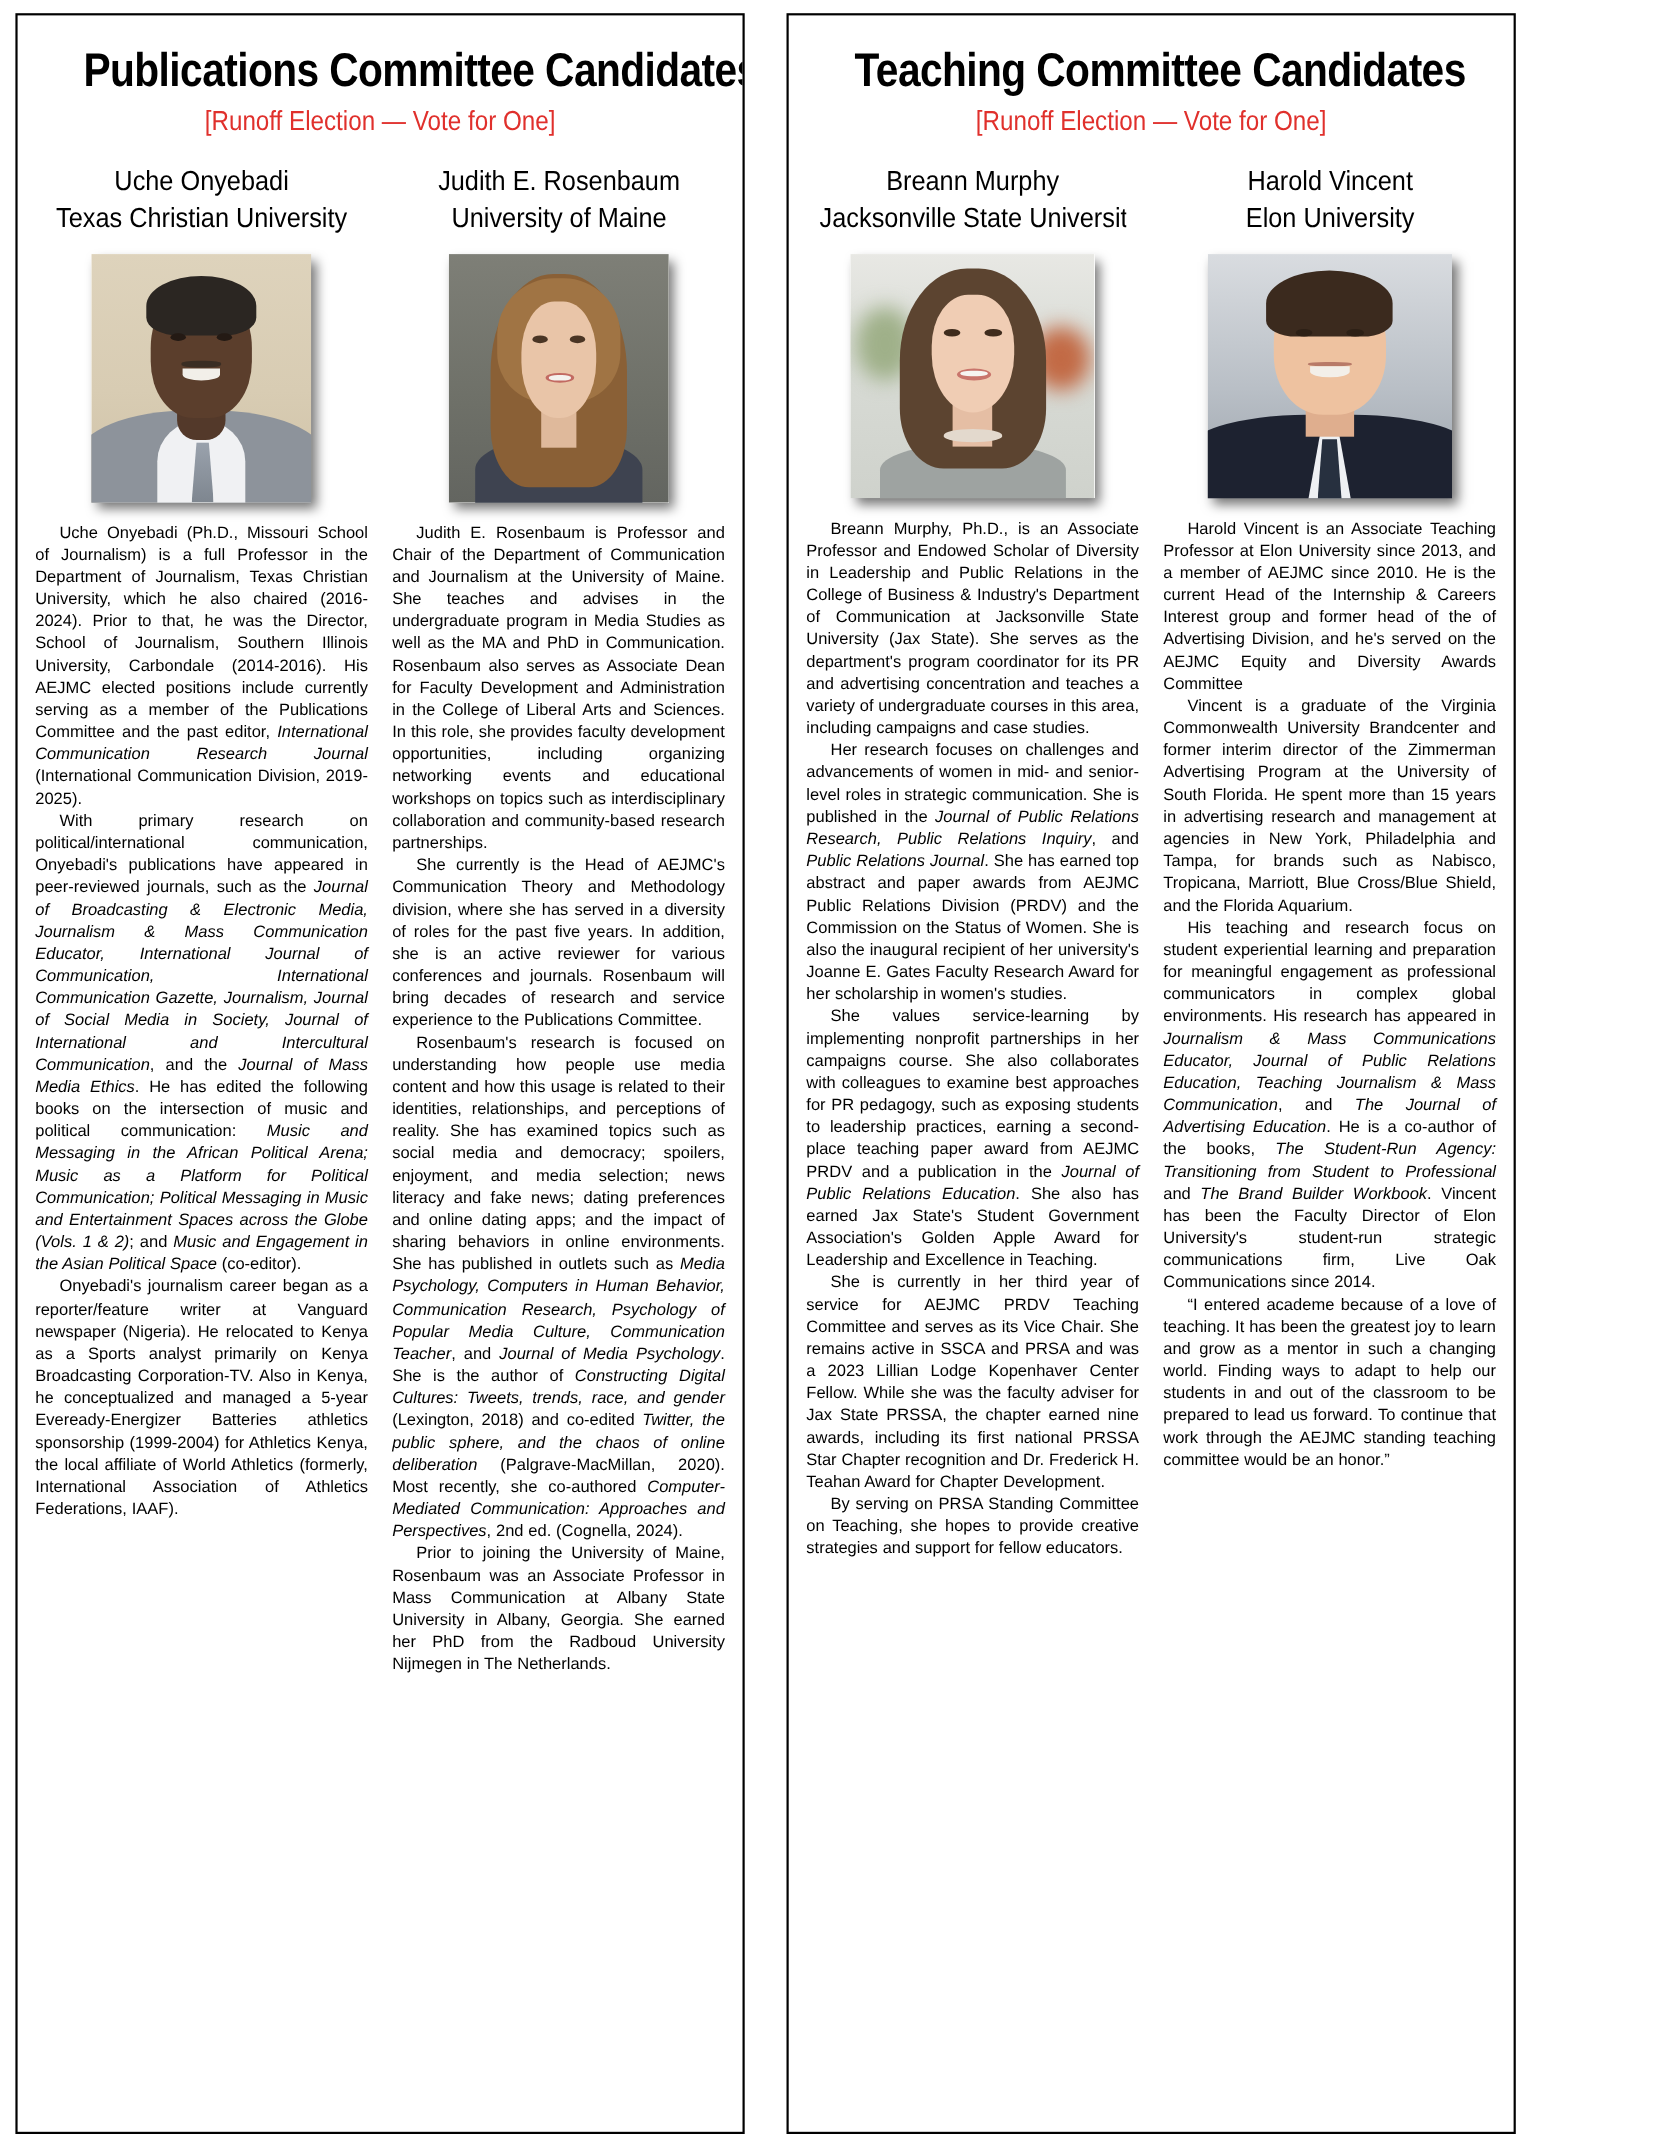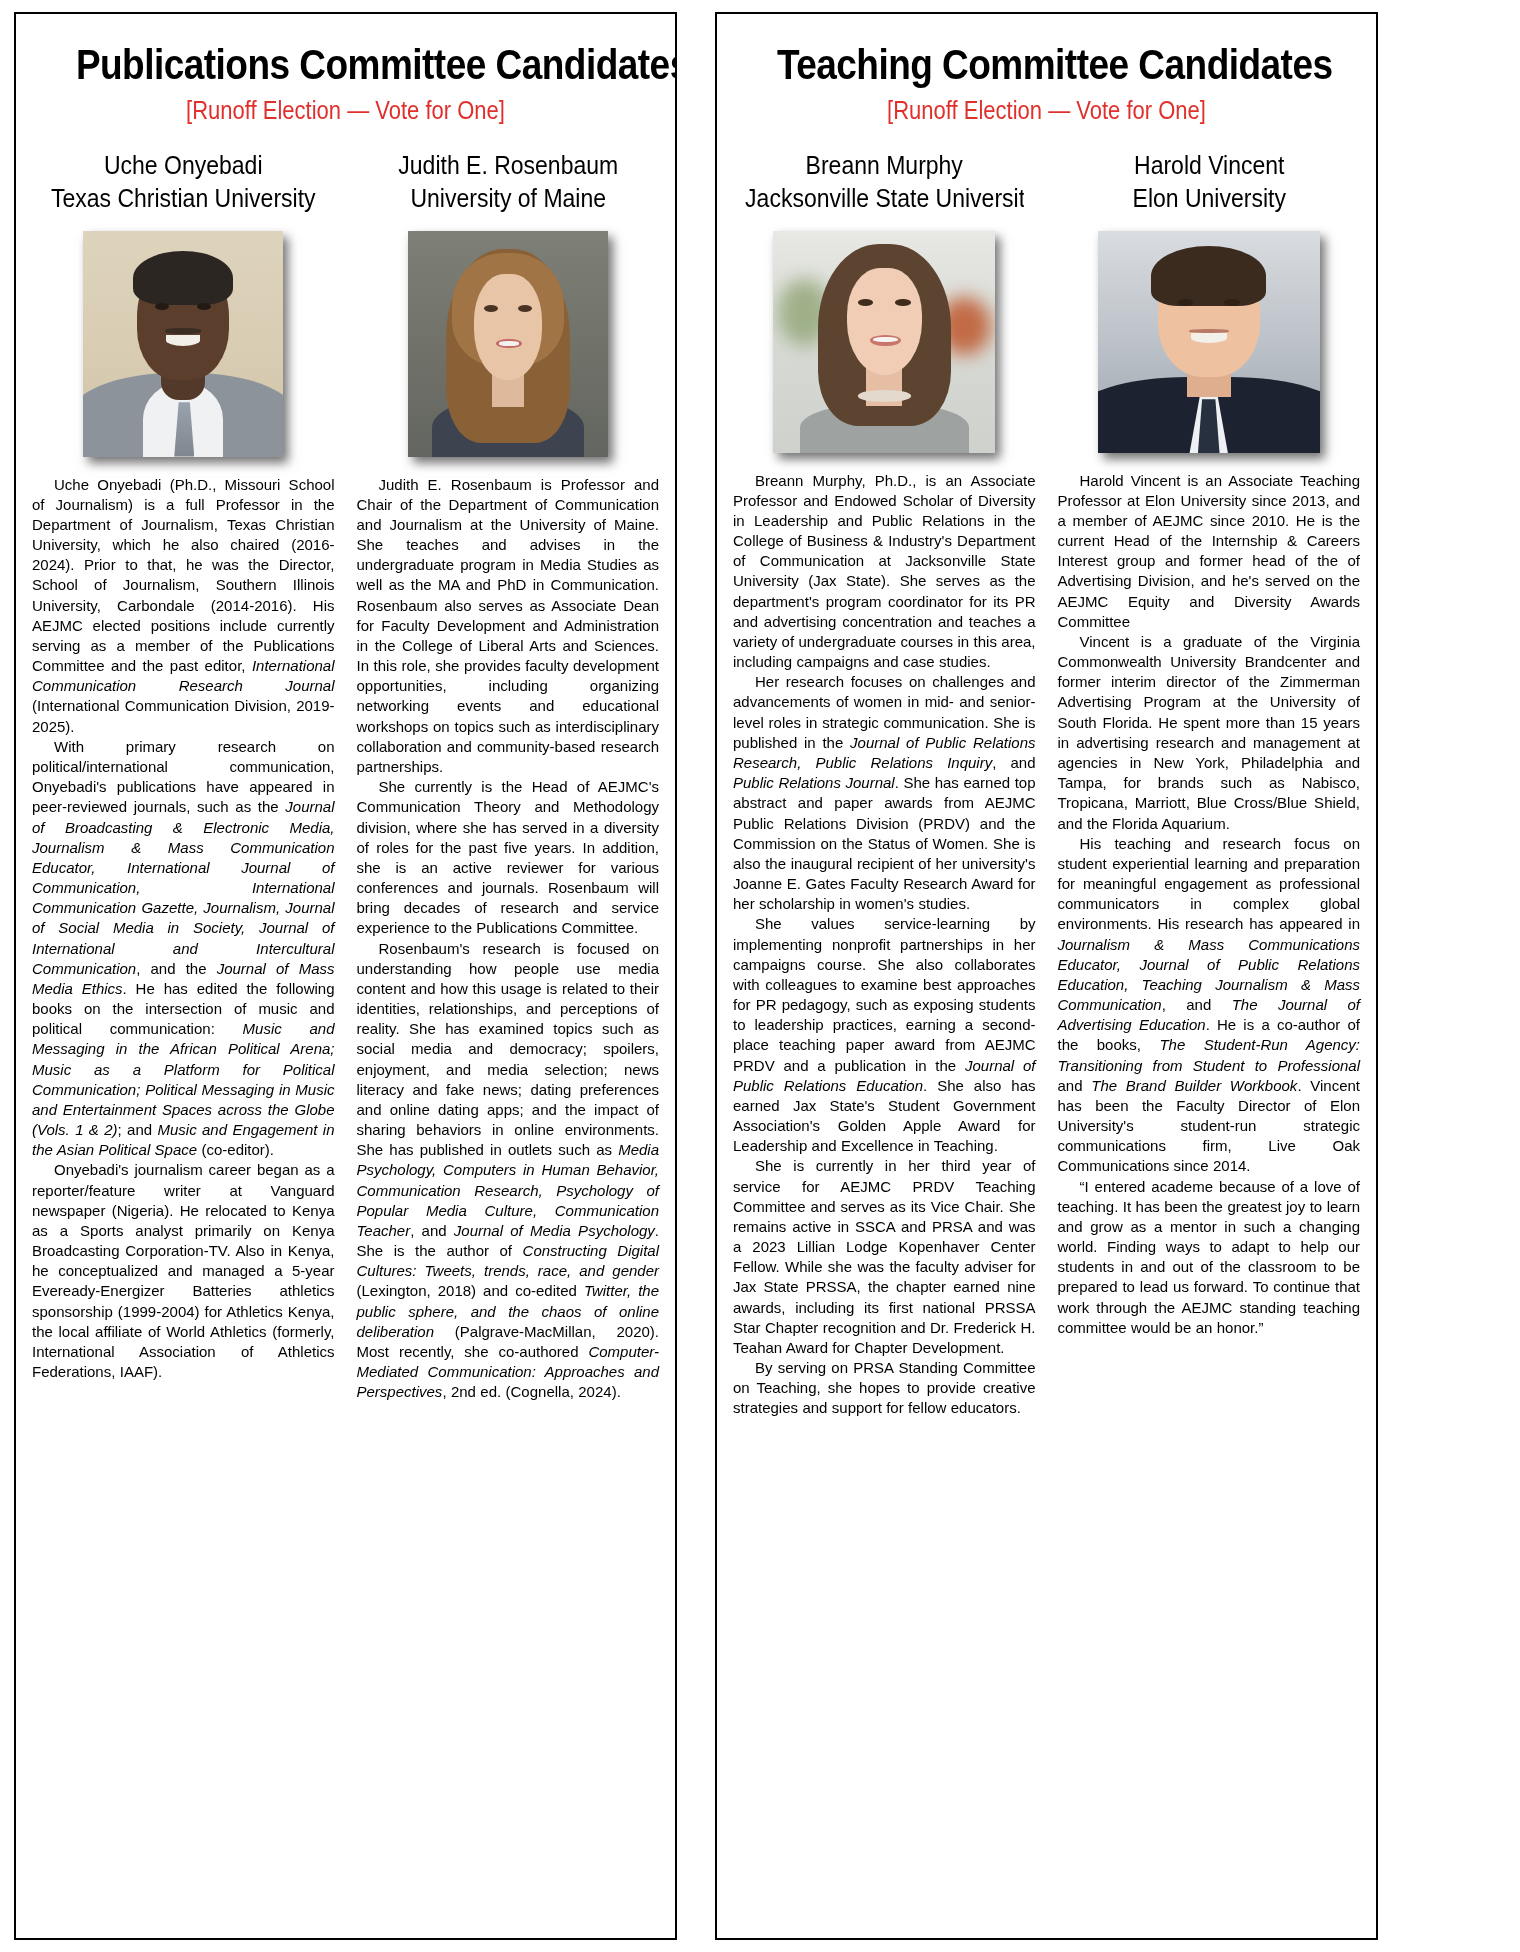--- a/index.html
+++ b/index.html
@@ -218,20 +218,21 @@
             <div class="pt-el j-eye1"></div>
             <div class="pt-el j-eye2"></div>
             <div class="pt-el j-lip"></div>
             <div class="pt-el j-teeth"></div>
           </div>
         </div>
         <div class="bio">
           <p>Judith E. Rosenbaum is Professor and Chair of the Department of Communication and Journalism at the University of Maine. She teaches and advises in the undergraduate program in Media Studies as well as the MA and PhD in Communication. Rosenbaum also serves as Associate Dean for Faculty Development and Administration in the College of Liberal Arts and Sciences. In this role, she provides faculty development opportunities, including organizing networking events and educational workshops on topics such as interdisciplinary collaboration and community-based research partnerships.</p>
           <p>She currently is the Head of AEJMC's Communication Theory and Methodology division, where she has served in a diversity of roles for the past five years. In addition, she is an active reviewer for various conferences and journals. Rosenbaum will bring decades of research and service experience to the Publications Committee.</p>
           <p>Rosenbaum's research is focused on understanding how people use media content and how this usage is related to their identities, relationships, and perceptions of reality.  She has examined topics such as social media and democracy; spoilers, enjoyment, and media selection; news literacy and fake news; dating preferences and online dating apps; and the impact of sharing behaviors in online environments.  She has published in outlets such as <i>Media Psychology, Computers in Human Behavior, Communication Research, Psychology of Popular Media Culture, Communication Teacher</i>, and <i>Journal of Media Psychology</i>. She is the author of <i>Constructing Digital Cultures: Tweets, trends, race, and gender</i> (Lexington, 2018) and co-edited <i>Twitter, the public sphere, and the chaos of online deliberation</i> (Palgrave-MacMillan, 2020). Most recently, she co-authored <i>Computer-Mediated Communication: Approaches and Perspectives</i>, 2nd ed. (Cognella, 2024).</p>
+          <p>Prior to joining the University of Maine, Rosenbaum was an Associate Professor in Mass Communication at Albany State University in Albany, Georgia. She earned her PhD from the Radboud University Nijmegen in The Netherlands.</p>
         </div>
       </div>
 
     </div>
   </section>
 
   <section class="panel">
     <h1 class="panel-title">Teaching Committee Candidates</h1>
     <div class="panel-subtitle">[Runoff Election — Vote for One]</div>
 

